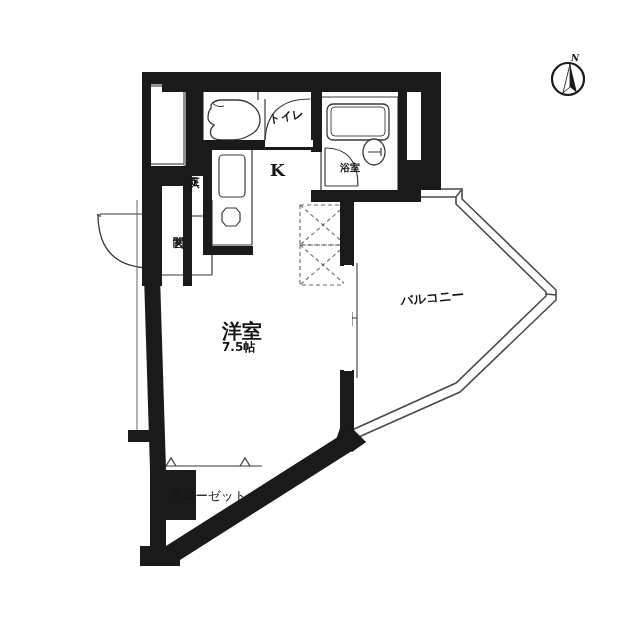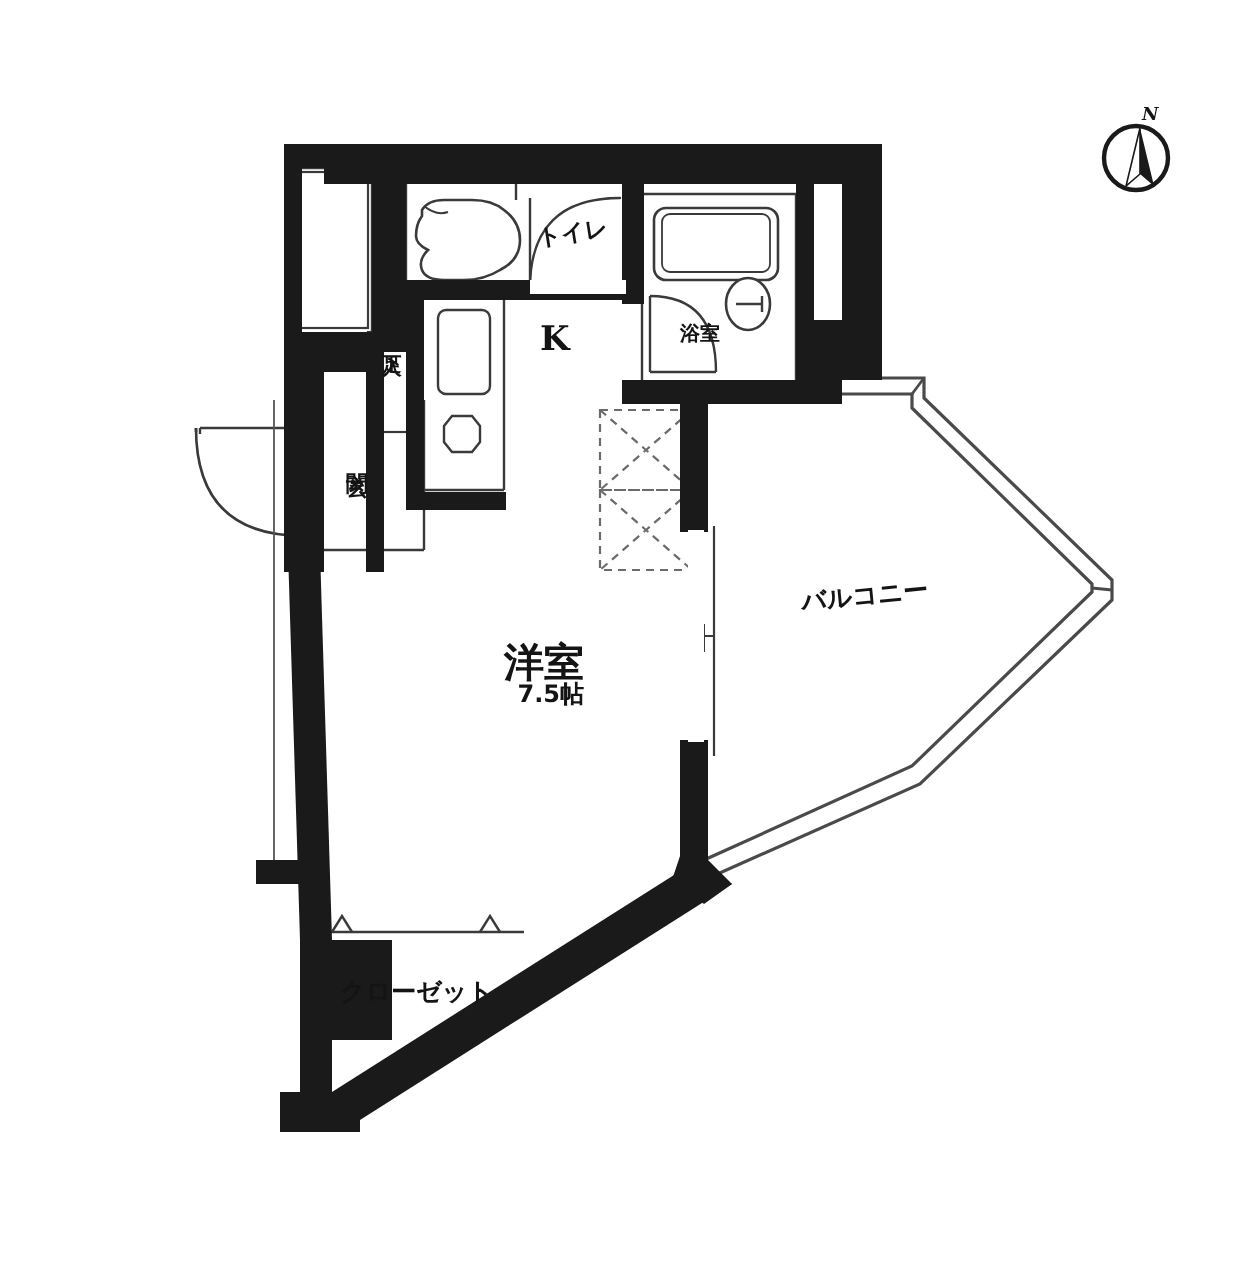--- a/index.html
+++ b/index.html
@@ -36,42 +36,42 @@
     font-family: "DejaVu Sans", "Liberation Sans", sans-serif;
   }
   .lbl-vert {
     writing-mode: vertical-rl;
     text-orientation: upright;
     letter-spacing: 0px;
   }
   .room-main {
     font-size: 20px;
     font-weight: 600;
-    text-align: right;
+    text-align: left;
   }
   .room-main .area {
     display: block;
     font-size: 12px;
     font-weight: 600;
     margin-top: -1px;
   }
   .lbl-k {
     font-size: 17px;
     font-weight: 700;
     font-family: "DejaVu Serif", "Liberation Serif", serif;
   }
   .lbl-balcony {
     font-size: 12.5px;
     font-weight: 600;
     transform: rotate(-5.5deg);
     transform-origin: left top;
   }
   .lbl-closet {
     font-size: 12.5px;
-    font-weight: 700;
+    font-weight: 400;
     text-align: right;
   }
   .lbl-toilet {
     font-size: 11.5px;
     font-weight: 600;
     transform: rotate(-9deg);
     transform-origin: left top;
   }
   .lbl-genkan {
     font-size: 11px;

